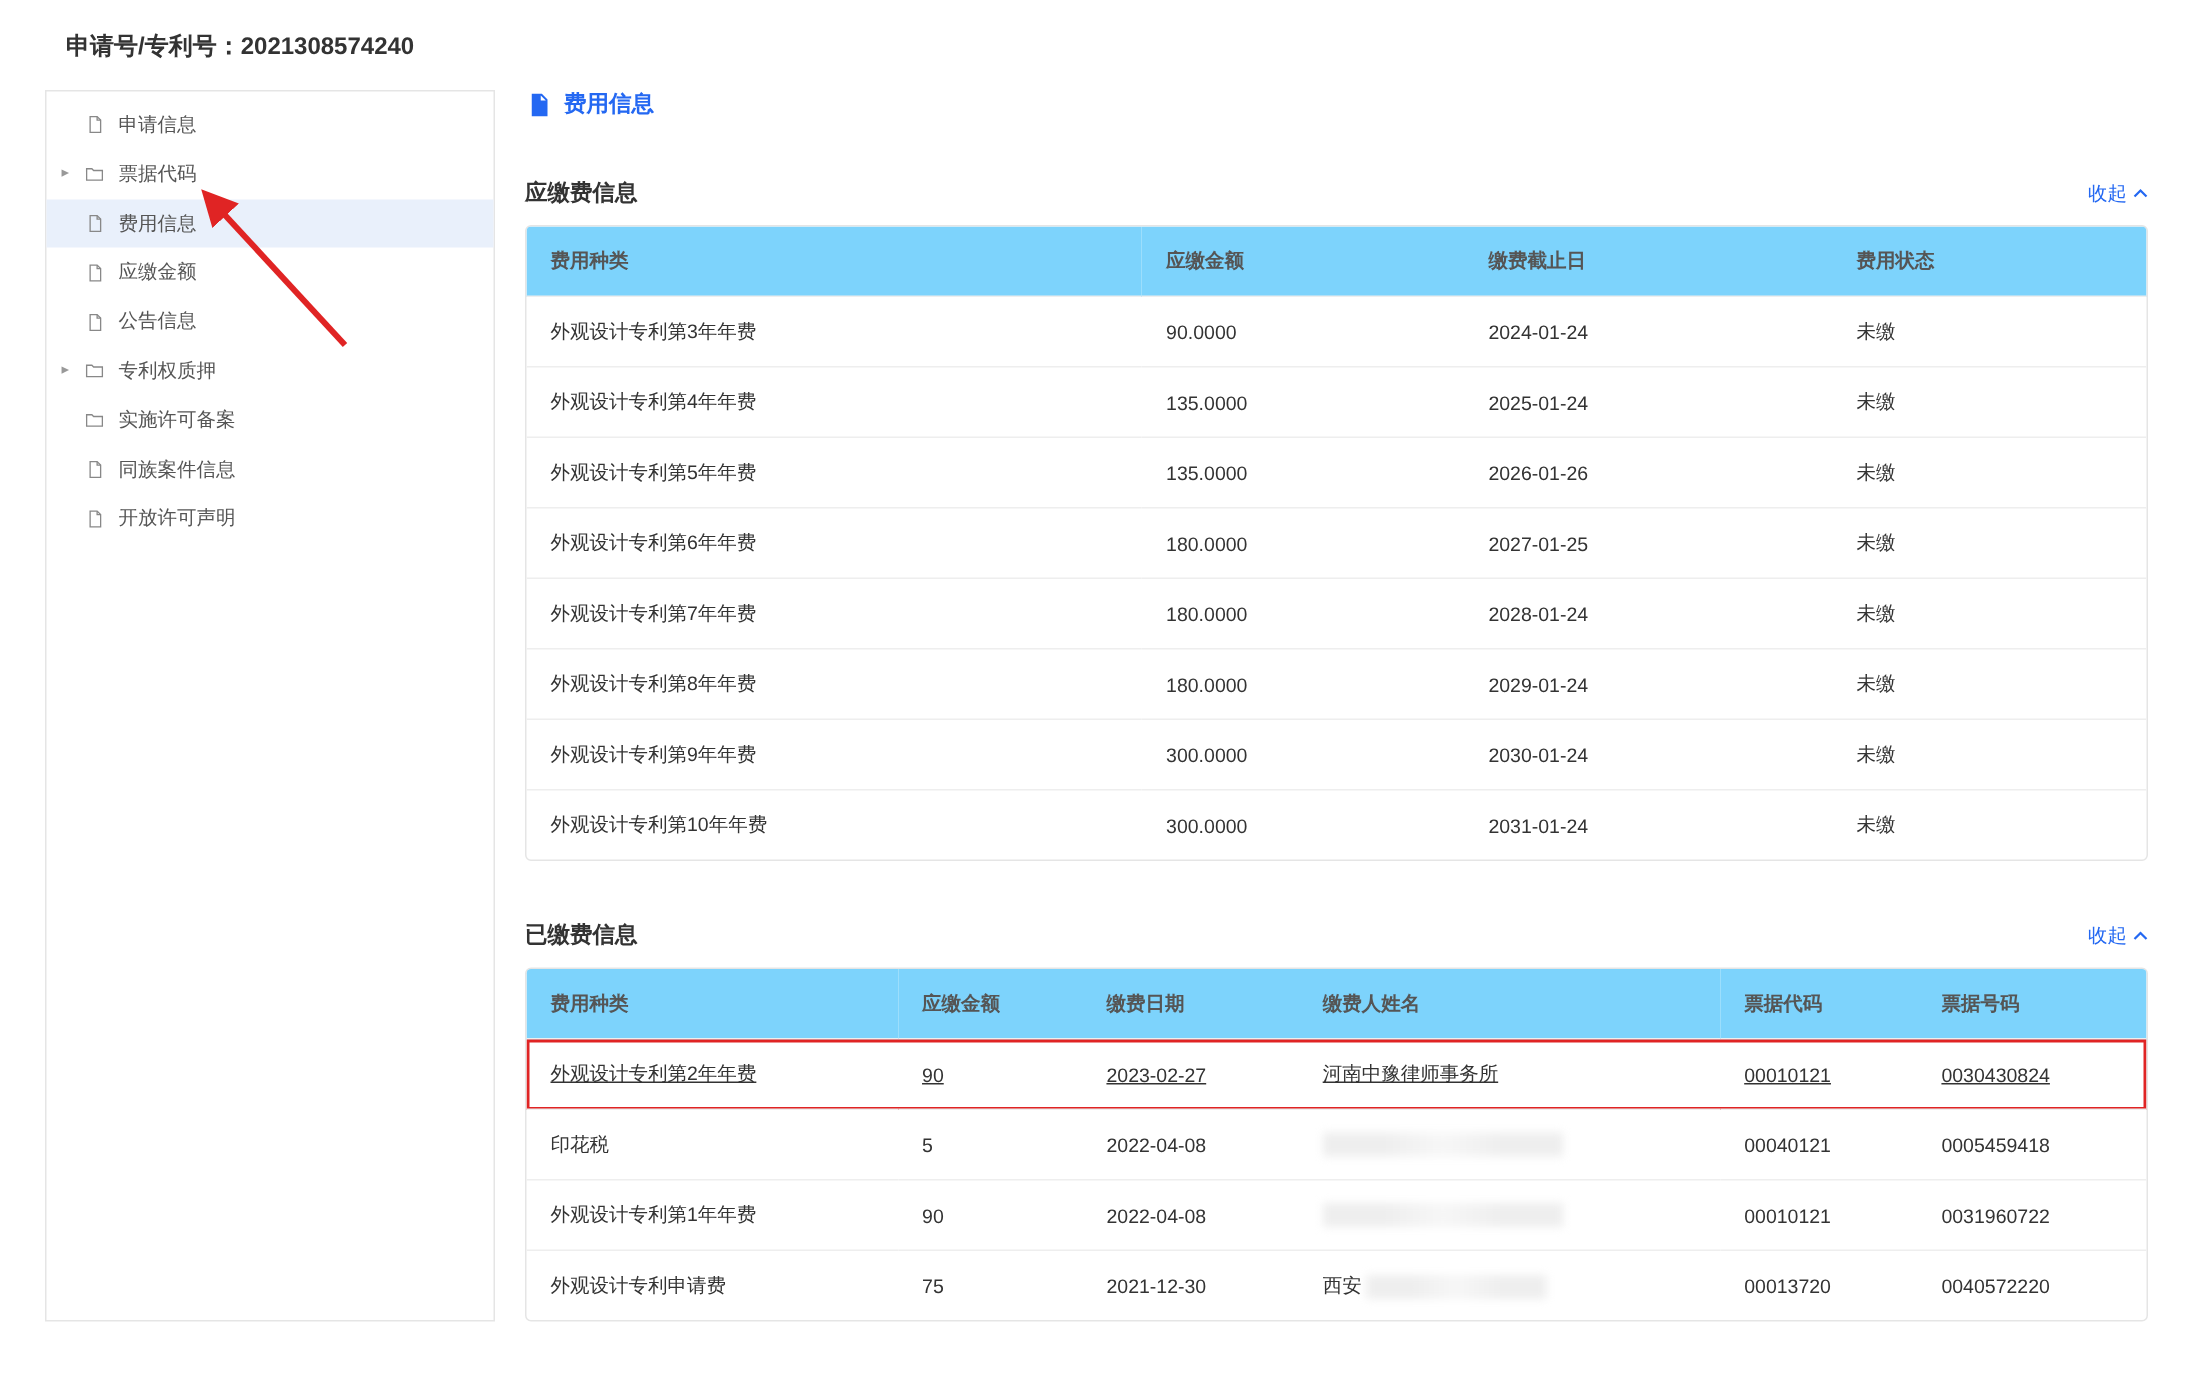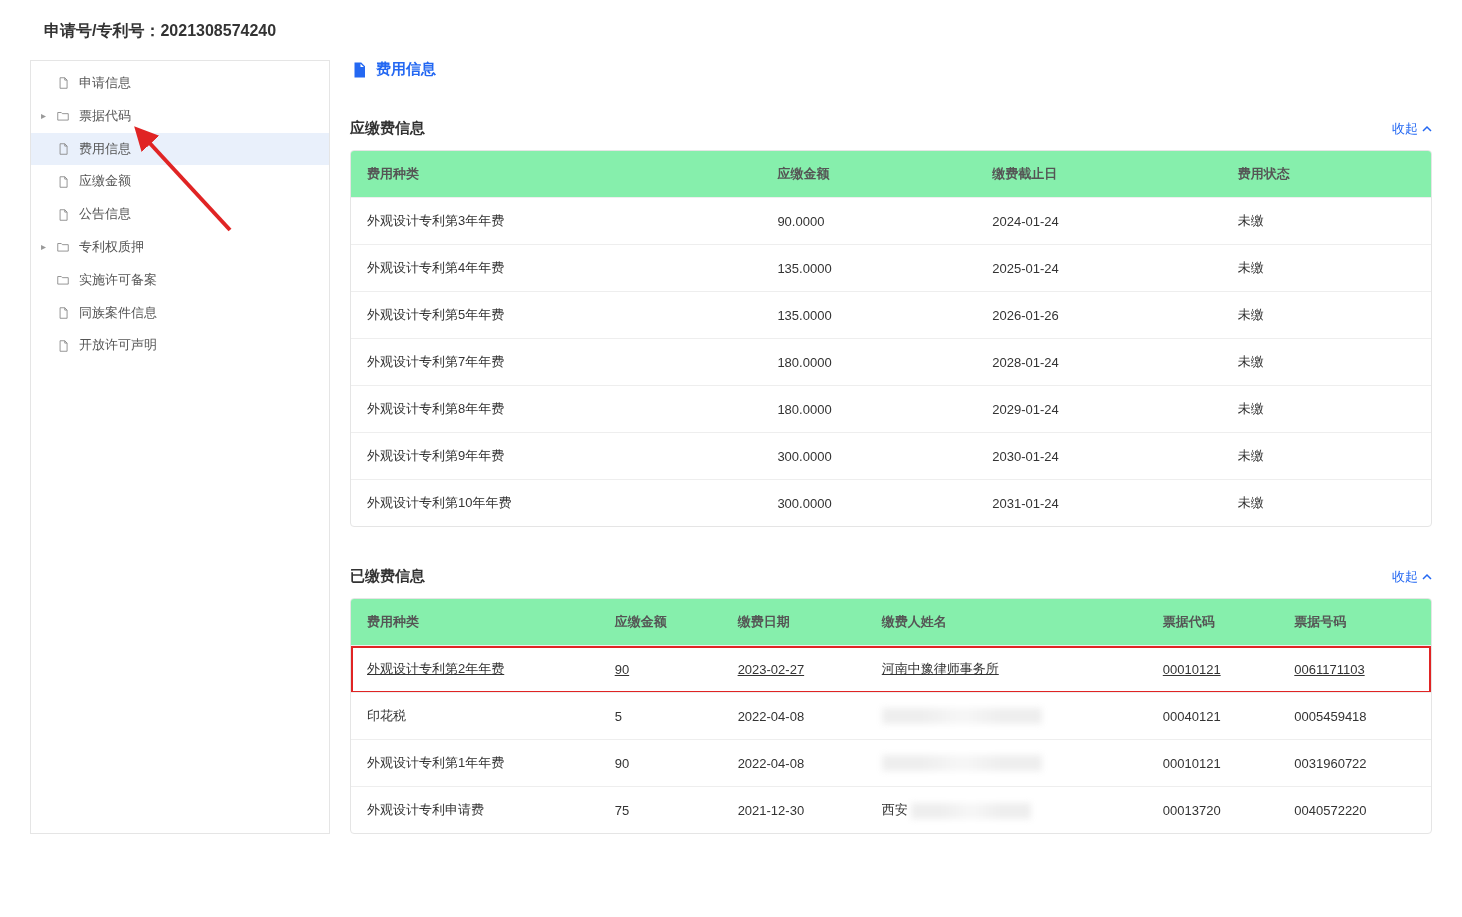--- a/index.html
+++ b/index.html
@@ -17,21 +17,21 @@
 .section-title { display: flex; align-items: center; gap: 8px; margin-bottom: 26px; }
 .section-title .doc-icon { width: 18px; height: 18px; display: inline-flex; color: #2468f2; }
 .section-title .doc-icon svg { width: 18px; height: 18px; }
 .section-title .label { color: #2468f2; font-size: 15px; font-weight: bold; }
 .panel-header { display: flex; justify-content: space-between; align-items: flex-end; margin-bottom: 12px; margin-top: 40px; }
 .panel-header .title { font-size: 15px; font-weight: bold; color: #333; }
 .collapse-link { color: #2468f2; font-size: 13px; cursor: pointer; display: inline-flex; align-items: center; gap: 4px; justify-content: center; }
 .collapse-link svg { width: 10px; height: 10px; }
 .table { width: 100%; border-collapse: separate; border-spacing: 0; border: 1px solid #e5e5e5; border-radius: 4px; overflow: hidden; }
 .table th, .table td { text-align: left; padding: 14px 16px; font-size: 13px; border-bottom: 1px solid #eee; }
-.table th { background: #86efac; font-weight: 600; color: #555; }
+.table th { background: #7dd3fc; font-weight: 600; color: #555; }
 .table tbody tr:last-child td { border-bottom: none; }
 .highlight-row td { position: relative; }
 .highlight-row { outline: 2px solid #e02424; outline-offset: -2px; text-decoration: underline; }
 .panel + .panel { margin-top: 32px; }
 .red-arrow { position: absolute; pointer-events: none; }
 .redacted { display: inline-block; width: 160px; height: 16px; background: linear-gradient(90deg, #eee 25%, #f7f7f7 50%, #eee 75%); filter: blur(3px); vertical-align: middle; }
 .c1 { width: 38%; }
 </style>
 </head>
 <body>
@@ -174,20 +174,26 @@
                 <td>2025-01-24</td>
                 <td>未缴</td>
               </tr>
               <tr>
                 <td>外观设计专利第5年年费</td>
                 <td>135.0000</td>
                 <td>2026-01-26</td>
                 <td>未缴</td>
               </tr>
               <tr>
+                <td>外观设计专利第6年年费</td>
+                <td>180.0000</td>
+                <td>2027-01-25</td>
+                <td>未缴</td>
+              </tr>
+              <tr>
                 <td>外观设计专利第7年年费</td>
                 <td>180.0000</td>
                 <td>2028-01-24</td>
                 <td>未缴</td>
               </tr>
               <tr>
                 <td>外观设计专利第8年年费</td>
                 <td>180.0000</td>
                 <td>2029-01-24</td>
                 <td>未缴</td>
@@ -229,21 +235,21 @@
                 <th>票据号码</th>
               </tr>
             </thead>
           <tbody id="paid-body">
               <tr class="highlight-row">
                 <td>外观设计专利第2年年费</td>
                 <td>90</td>
                 <td>2023-02-27</td>
                 <td>河南中豫律师事务所</td>
                 <td>00010121</td>
-                <td>0061171103</td>
+                <td>0030430824</td>
               </tr>
               <tr>
                 <td>印花税</td>
                 <td>5</td>
                 <td>2022-04-08</td>
                 <td><span class="redacted"></span></td>
                 <td>00040121</td>
                 <td>0005459418</td>
               </tr>
               <tr>

